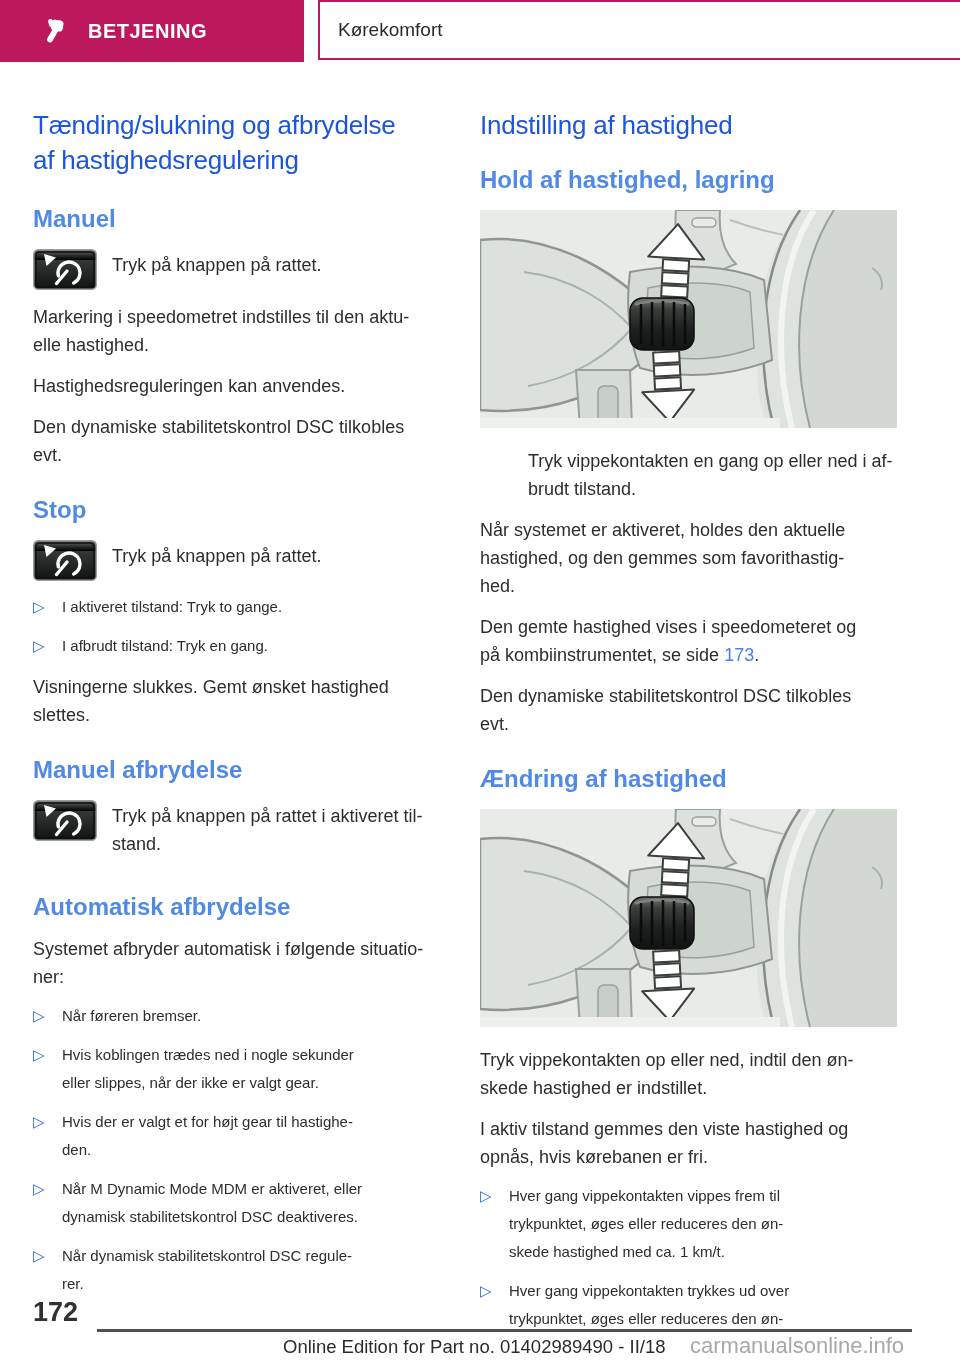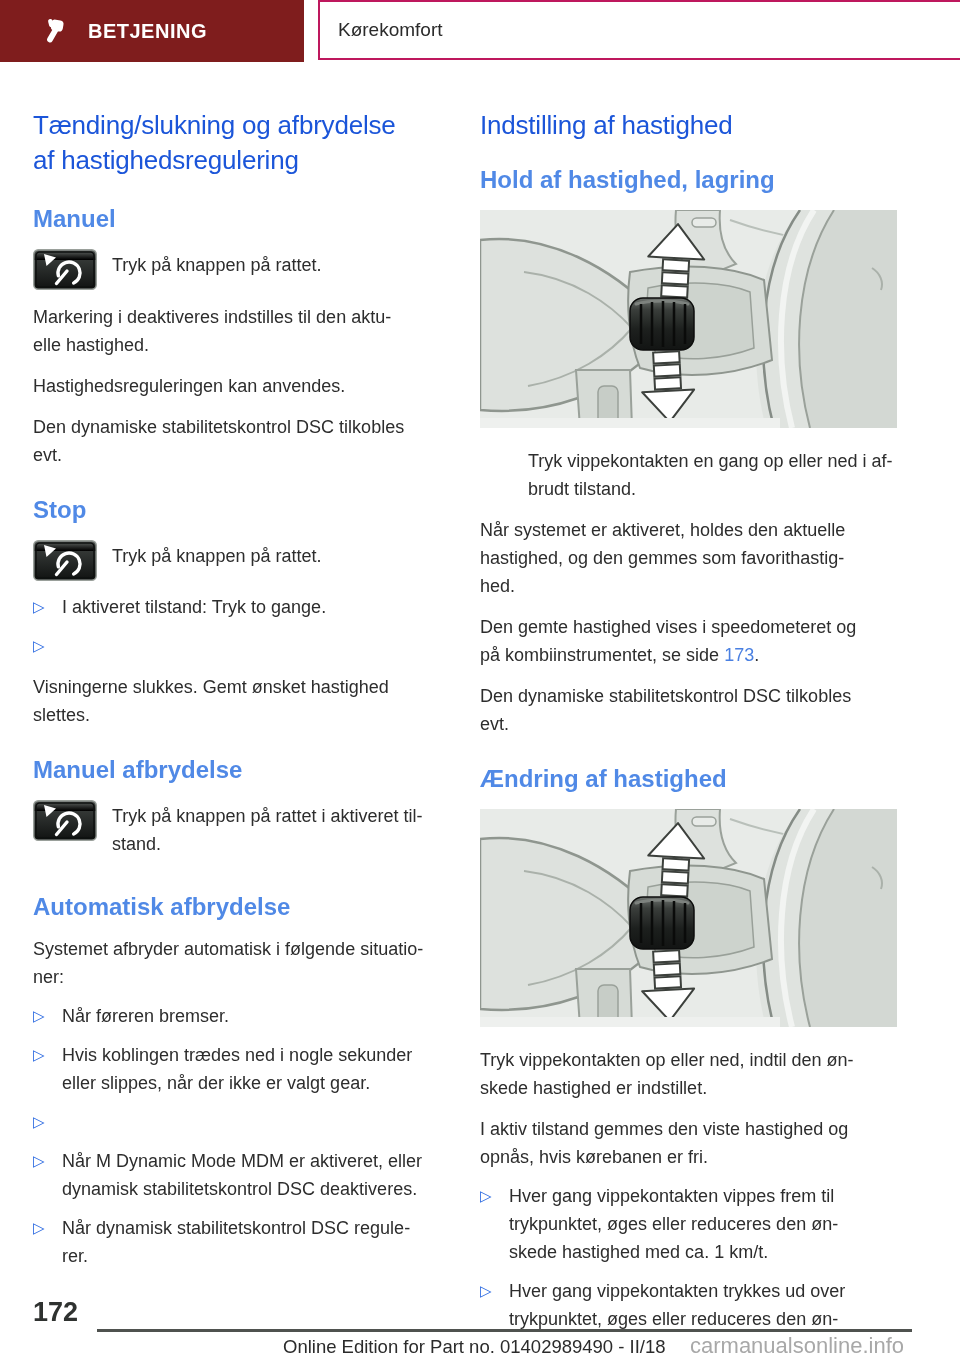--- a/index.html
+++ b/index.html
@@ -4,21 +4,21 @@
 <style>
   html,body{margin:0;padding:0;}
   body{
     width:960px;height:1362px;position:relative;background:#ffffff;
     font-family:"Liberation Sans","DejaVu Sans",sans-serif;
     color:#2d2d2d;overflow:hidden;
   }
   
   .header-tab{
     position:absolute;left:0;top:0;width:304px;height:62px;
-    background:#7f1d1d;display:flex;align-items:center;gap:22px;
+    background:#be185d;display:flex;align-items:center;gap:22px;
     padding-left:42px;box-sizing:border-box;
   }
   .header-tab .tab-label{
     color:#ffffff;font-weight:700;font-size:20px;letter-spacing:0.5px;
   }
   .hand-icon{width:24px;height:28px;display:block;}
   .chapter-box{
     position:absolute;left:318px;top:0;width:692px;height:60px;
     border:2px solid #be185d;box-sizing:border-box;background:#ffffff;
     display:flex;align-items:center;padding-left:18px;
@@ -44,21 +44,21 @@
   .btn-icon{width:64px;height:41px;flex:0 0 auto;display:block;}
   .icon-row .caption{
     font-size:18px;line-height:28px;white-space:pre-line;padding-top:2px;
   }
   .bullet-list{margin:4px 0 0 0;padding:0;list-style:none;}
   .bullet-item{display:flex;gap:13px;margin-top:11px;}
   .bullet-marker{
     flex:0 0 16px;color:#2968e0;font-size:15px;line-height:28px;
     font-family:"DejaVu Sans",sans-serif;
   }
-  .bullet-text{font-size:18px;line-height:28px;white-space:pre-line;}
+  .bullet-text{font-size:15px;line-height:28px;white-space:pre-line;}
   .illu{width:417px;height:218px;display:block;margin-top:15px;}
   .mt-big{margin-top:34px;}
   .link{color:#4a80e2;text-decoration:none;cursor:pointer;}
   
   .page-number{
     position:absolute;left:33px;top:1297px;font-size:27px;font-weight:700;
     color:#2f3230;
   }
   .footer-rule{
     position:absolute;left:97px;top:1329px;width:815px;height:3px;
@@ -160,40 +160,41 @@
   <h1 class="doc-h1">Tænding/slukning og afbrydelse
 af hastighedsregulering</h1>
 
   <div class="doc-h2">Manuel</div>
   <div class="icon-row">
     <svg class="btn-icon">
         <use href="#cruise-btn"></use>
       </svg>
     <div class="caption">Tryk på knappen på rattet.</div>
   </div>
-  <p class="para">Markering i deaktiveres indstilles til den aktu-
+  <p class="para">Markering i speedometret indstilles til den aktu-
 elle hastighed.</p>
   <p class="para">Hastighedsreguleringen kan anvendes.</p>
   <p class="para">Den dynamiske stabilitetskontrol DSC tilkobles
 evt.</p>
 
   <div class="doc-h2">Stop</div>
   <div class="icon-row">
     <svg class="btn-icon">
         <use href="#cruise-btn"></use>
       </svg>
     <div class="caption">Tryk på knappen på rattet.</div>
   </div>
   <ul class="bullet-list" style="margin-top:12px;">
     <li class="bullet-item">
       <span class="bullet-marker">▷</span>
       <span class="bullet-text">I aktiveret tilstand: Tryk to gange.</span>
     </li>
     <li class="bullet-item">
       <span class="bullet-marker">▷</span>
+      <span class="bullet-text">I afbrudt tilstand: Tryk en gang.</span>
     </li>
   </ul>
   <p class="para">Visningerne slukkes. Gemt ønsket hastighed
 slettes.</p>
 
   <div class="doc-h2">Manuel afbrydelse</div>
   <div class="icon-row">
     <svg class="btn-icon">
         <use href="#cruise-btn"></use>
       </svg>
@@ -209,20 +210,22 @@
       <span class="bullet-marker">▷</span>
       <span class="bullet-text">Når føreren bremser.</span>
     </li>
     <li class="bullet-item">
       <span class="bullet-marker">▷</span>
       <span class="bullet-text">Hvis koblingen trædes ned i nogle sekunder
 eller slippes, når der ikke er valgt gear.</span>
     </li>
     <li class="bullet-item">
       <span class="bullet-marker">▷</span>
+      <span class="bullet-text">Hvis der er valgt et for højt gear til hastighe-
+den.</span>
     </li>
     <li class="bullet-item">
       <span class="bullet-marker">▷</span>
       <span class="bullet-text">Når M Dynamic Mode MDM er aktiveret, eller
 dynamisk stabilitetskontrol DSC deaktiveres.</span>
     </li>
     <li class="bullet-item">
       <span class="bullet-marker">▷</span>
       <span class="bullet-text">Når dynamisk stabilitetskontrol DSC regule-
 rer.</span>

